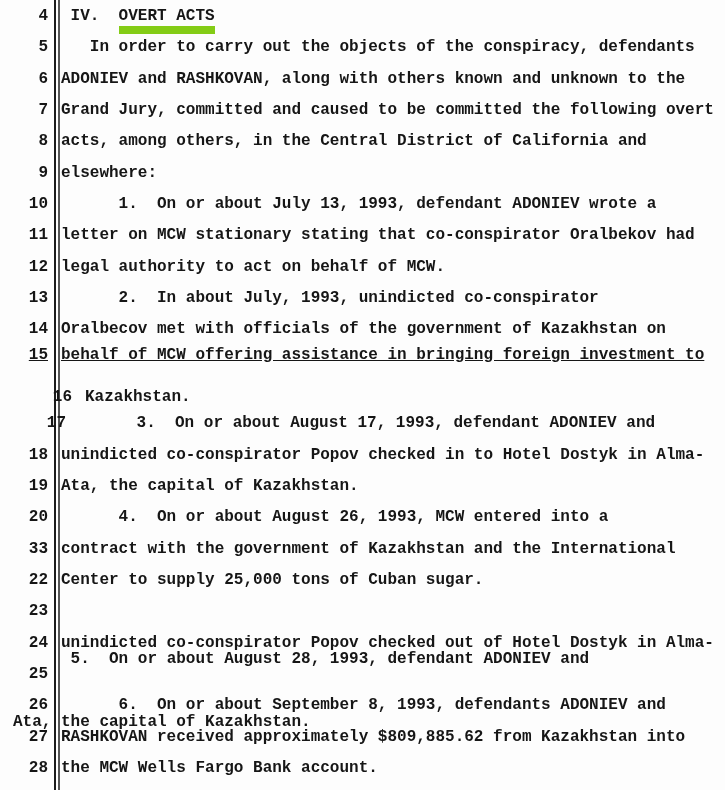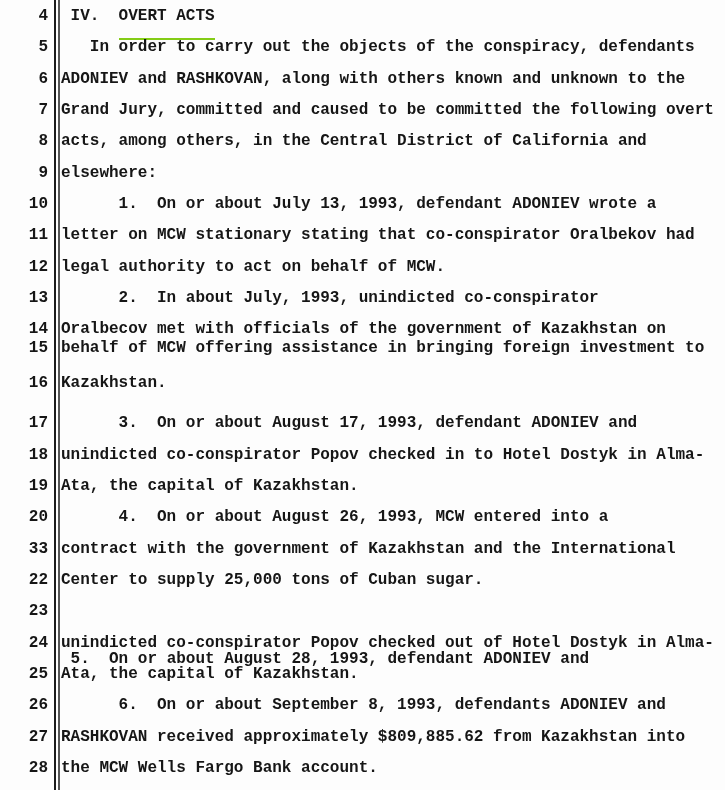--- a/index.html
+++ b/index.html
@@ -45,22 +45,22 @@
     text-align: right;
     white-space: pre;
   }
   .txt {
     padding-left: 13px;
     white-space: pre;
     flex: 1 1 auto;
   }
   .seg { white-space: pre; }
   .seg.underline {
-    border-bottom: 2px solid #84cc16;
-    padding-bottom: 13px;
+    border-bottom: 8px solid #84cc16;
+    padding-bottom: 1px;
   }
 </style>
 </head>
 <body>
 
 <div class="page">
   <div class="rule rule-inner"></div>
   <div class="rule rule-outer"></div>
   <div class="lines">
       <div class="row" style="top: 0px;">
@@ -100,29 +100,29 @@
         <div class="txt"><span class="seg">legal authority to act on behalf of MCW.</span></div>
       </div>
       <div class="row" style="top: 281.97px;">
         <div class="num">13</div>
         <div class="txt"><span class="seg">      2.  In about July, 1993, unindicted co-conspirator</span></div>
       </div>
       <div class="row" style="top: 313.3px;">
         <div class="num">14</div>
         <div class="txt"><span class="seg">Oralbecov met with officials of the government of Kazakhstan on</span></div>
       </div>
-      <div class="row" style="top: 332px;">
+      <div class="row" style="top: 339px; text-decoration: underline;">
         <div class="num">15</div>
         <div class="txt"><span class="seg">behalf of MCW offering assistance in bringing foreign investment to</span></div>
       </div>
-      <div class="row" style="top: 367px;">
+      <div class="row" style="top: 381px; margin-left: 24px;">
         <div class="num">16</div>
         <div class="txt"><span class="seg">Kazakhstan.</span></div>
       </div>
-      <div class="row" style="top: 407.29px;">
+      <div class="row" style="top: 407.29px; margin-left: 18px;">
         <div class="num">17</div>
         <div class="txt"><span class="seg">      3.  On or about August 17, 1993, defendant ADONIEV and</span></div>
       </div>
       <div class="row" style="top: 438.62px;">
         <div class="num">18</div>
         <div class="txt"><span class="seg">unindicted co-conspirator Popov checked in to Hotel Dostyk in Alma-</span></div>
       </div>
       <div class="row" style="top: 469.95px;">
         <div class="num">19</div>
         <div class="txt"><span class="seg">Ata, the capital of Kazakhstan.</span></div>
@@ -140,21 +140,21 @@
         <div class="txt"><span class="seg">Center to supply 25,000 tons of Cuban sugar.</span></div>
       </div>
       <div class="row" style="top: 595.27px; flex-direction: column;">
         <div class="num">23</div>
         <div class="txt"><span class="seg">      5.  On or about August 28, 1993, defendant ADONIEV and</span></div>
       </div>
       <div class="row" style="top: 626.6px;">
         <div class="num">24</div>
         <div class="txt"><span class="seg">unindicted co-conspirator Popov checked out of Hotel Dostyk in Alma-</span></div>
       </div>
-      <div class="row" style="top: 657.93px;">
+      <div class="row" style="top: 657.93px; flex-direction: column;">
         <div class="num">25</div>
         <div class="txt"><span class="seg">Ata, the capital of Kazakhstan.</span></div>
       </div>
       <div class="row" style="top: 689.26px;">
         <div class="num">26</div>
         <div class="txt"><span class="seg">      6.  On or about September 8, 1993, defendants ADONIEV and</span></div>
       </div>
       <div class="row" style="top: 720.59px;">
         <div class="num">27</div>
         <div class="txt"><span class="seg">RASHKOVAN received approximately $809,885.62 from Kazakhstan into</span></div>

